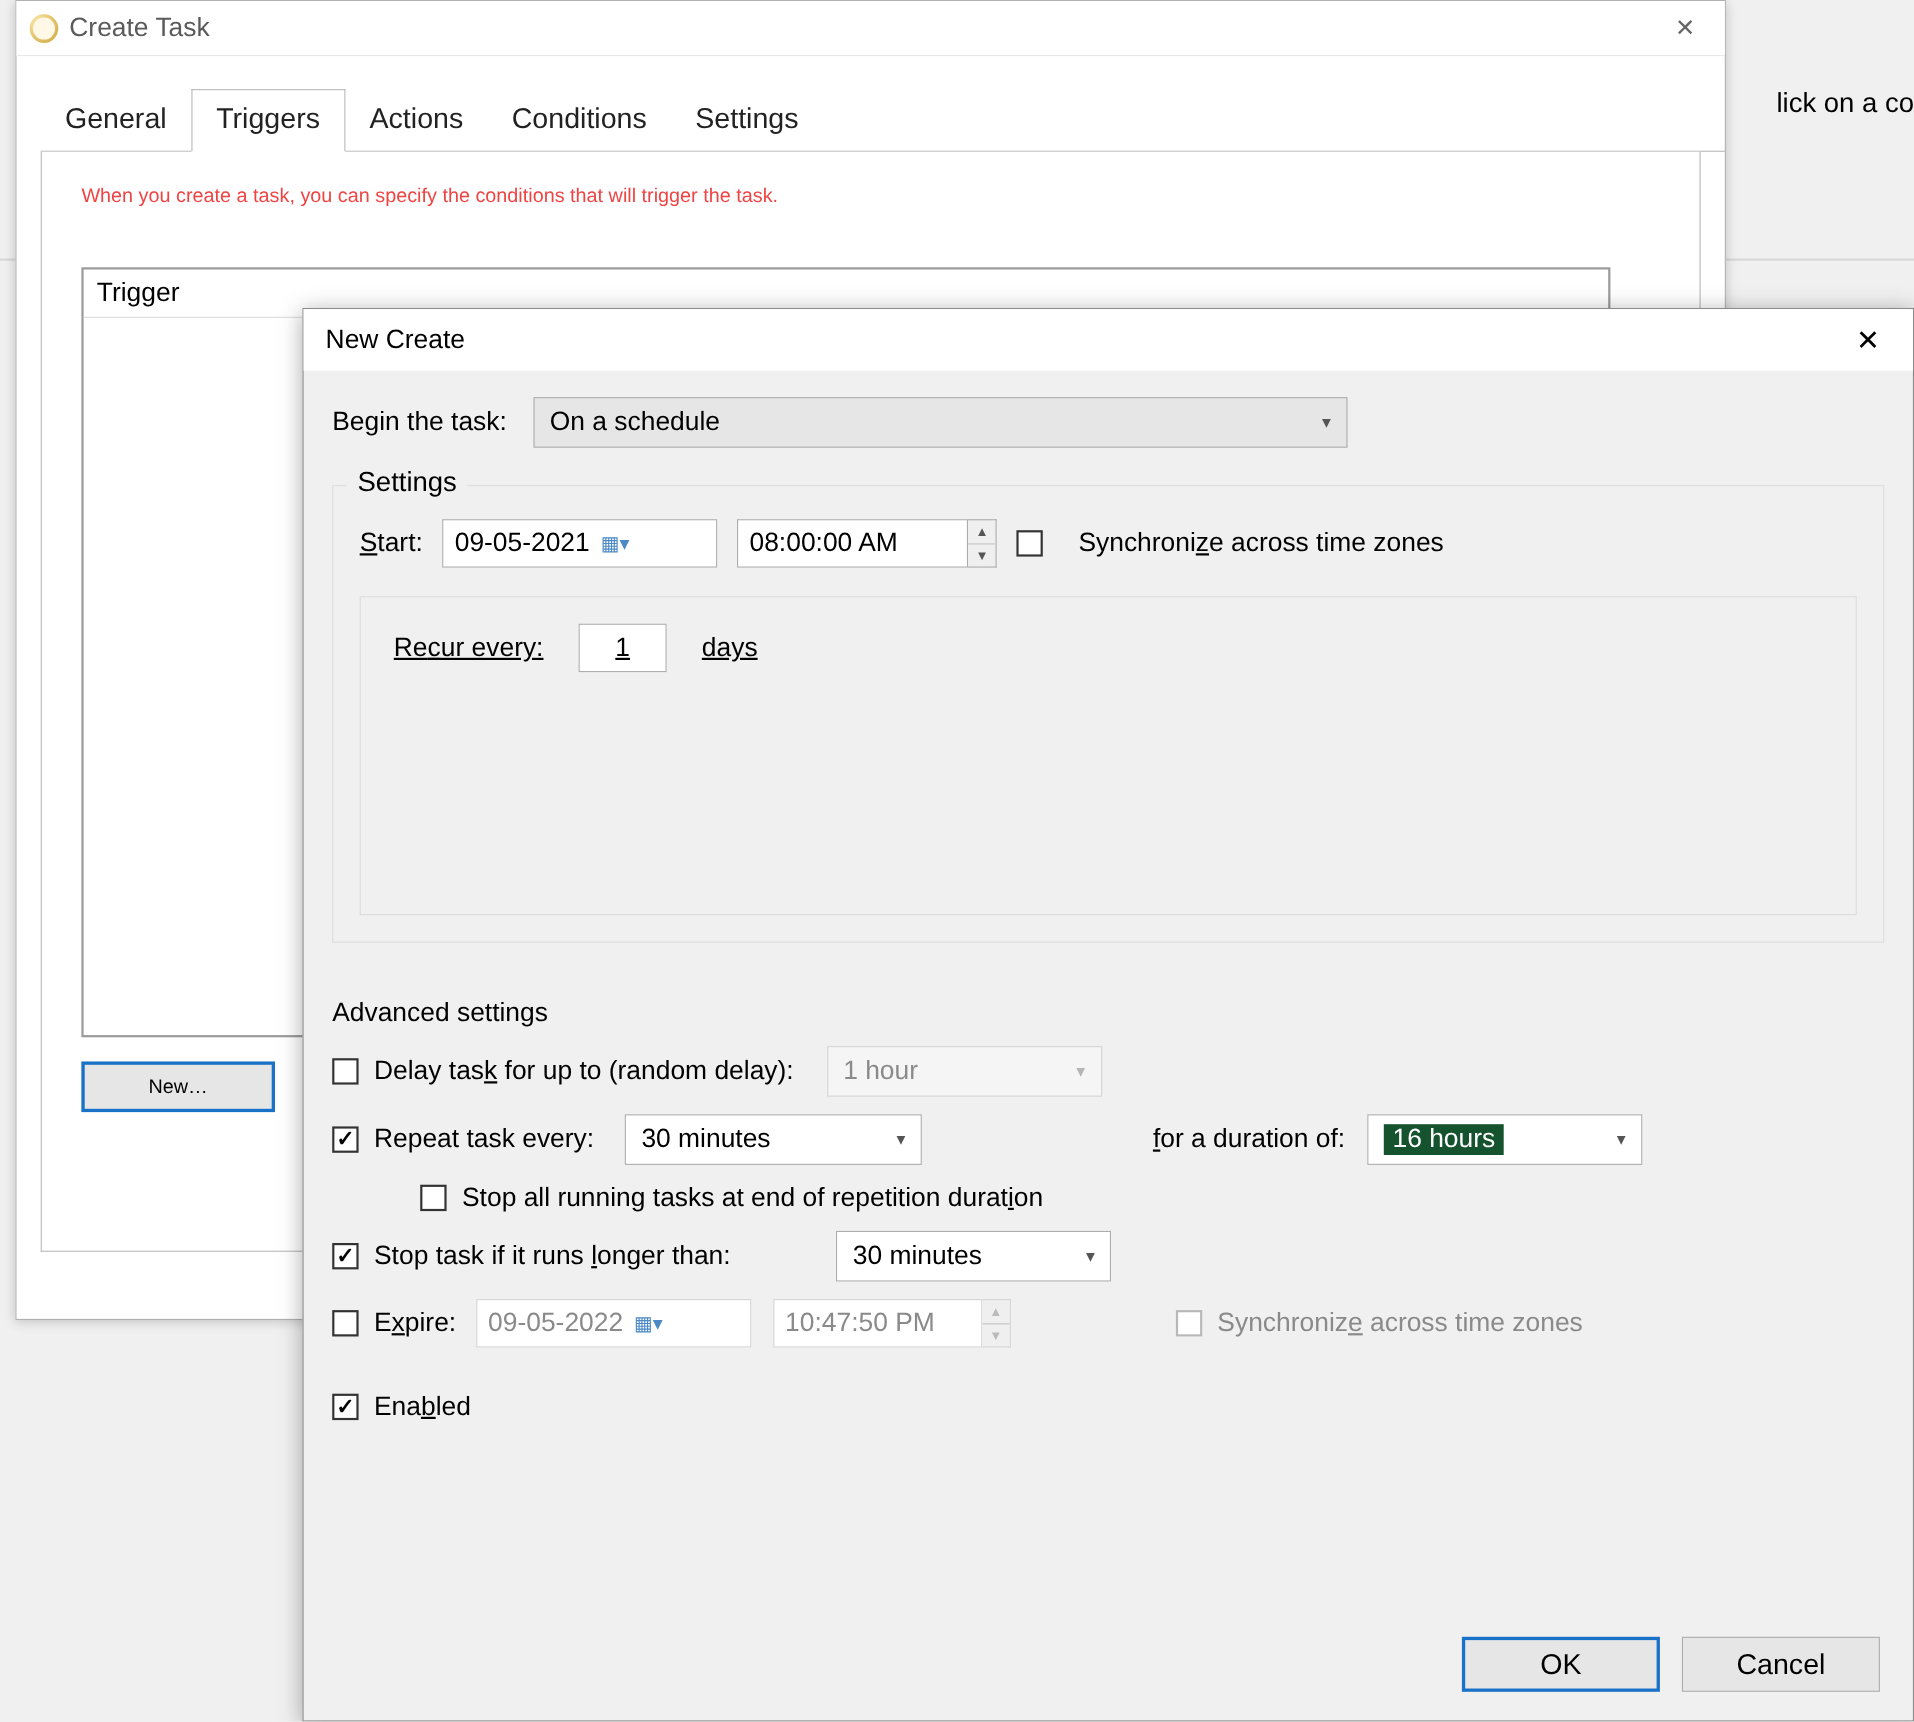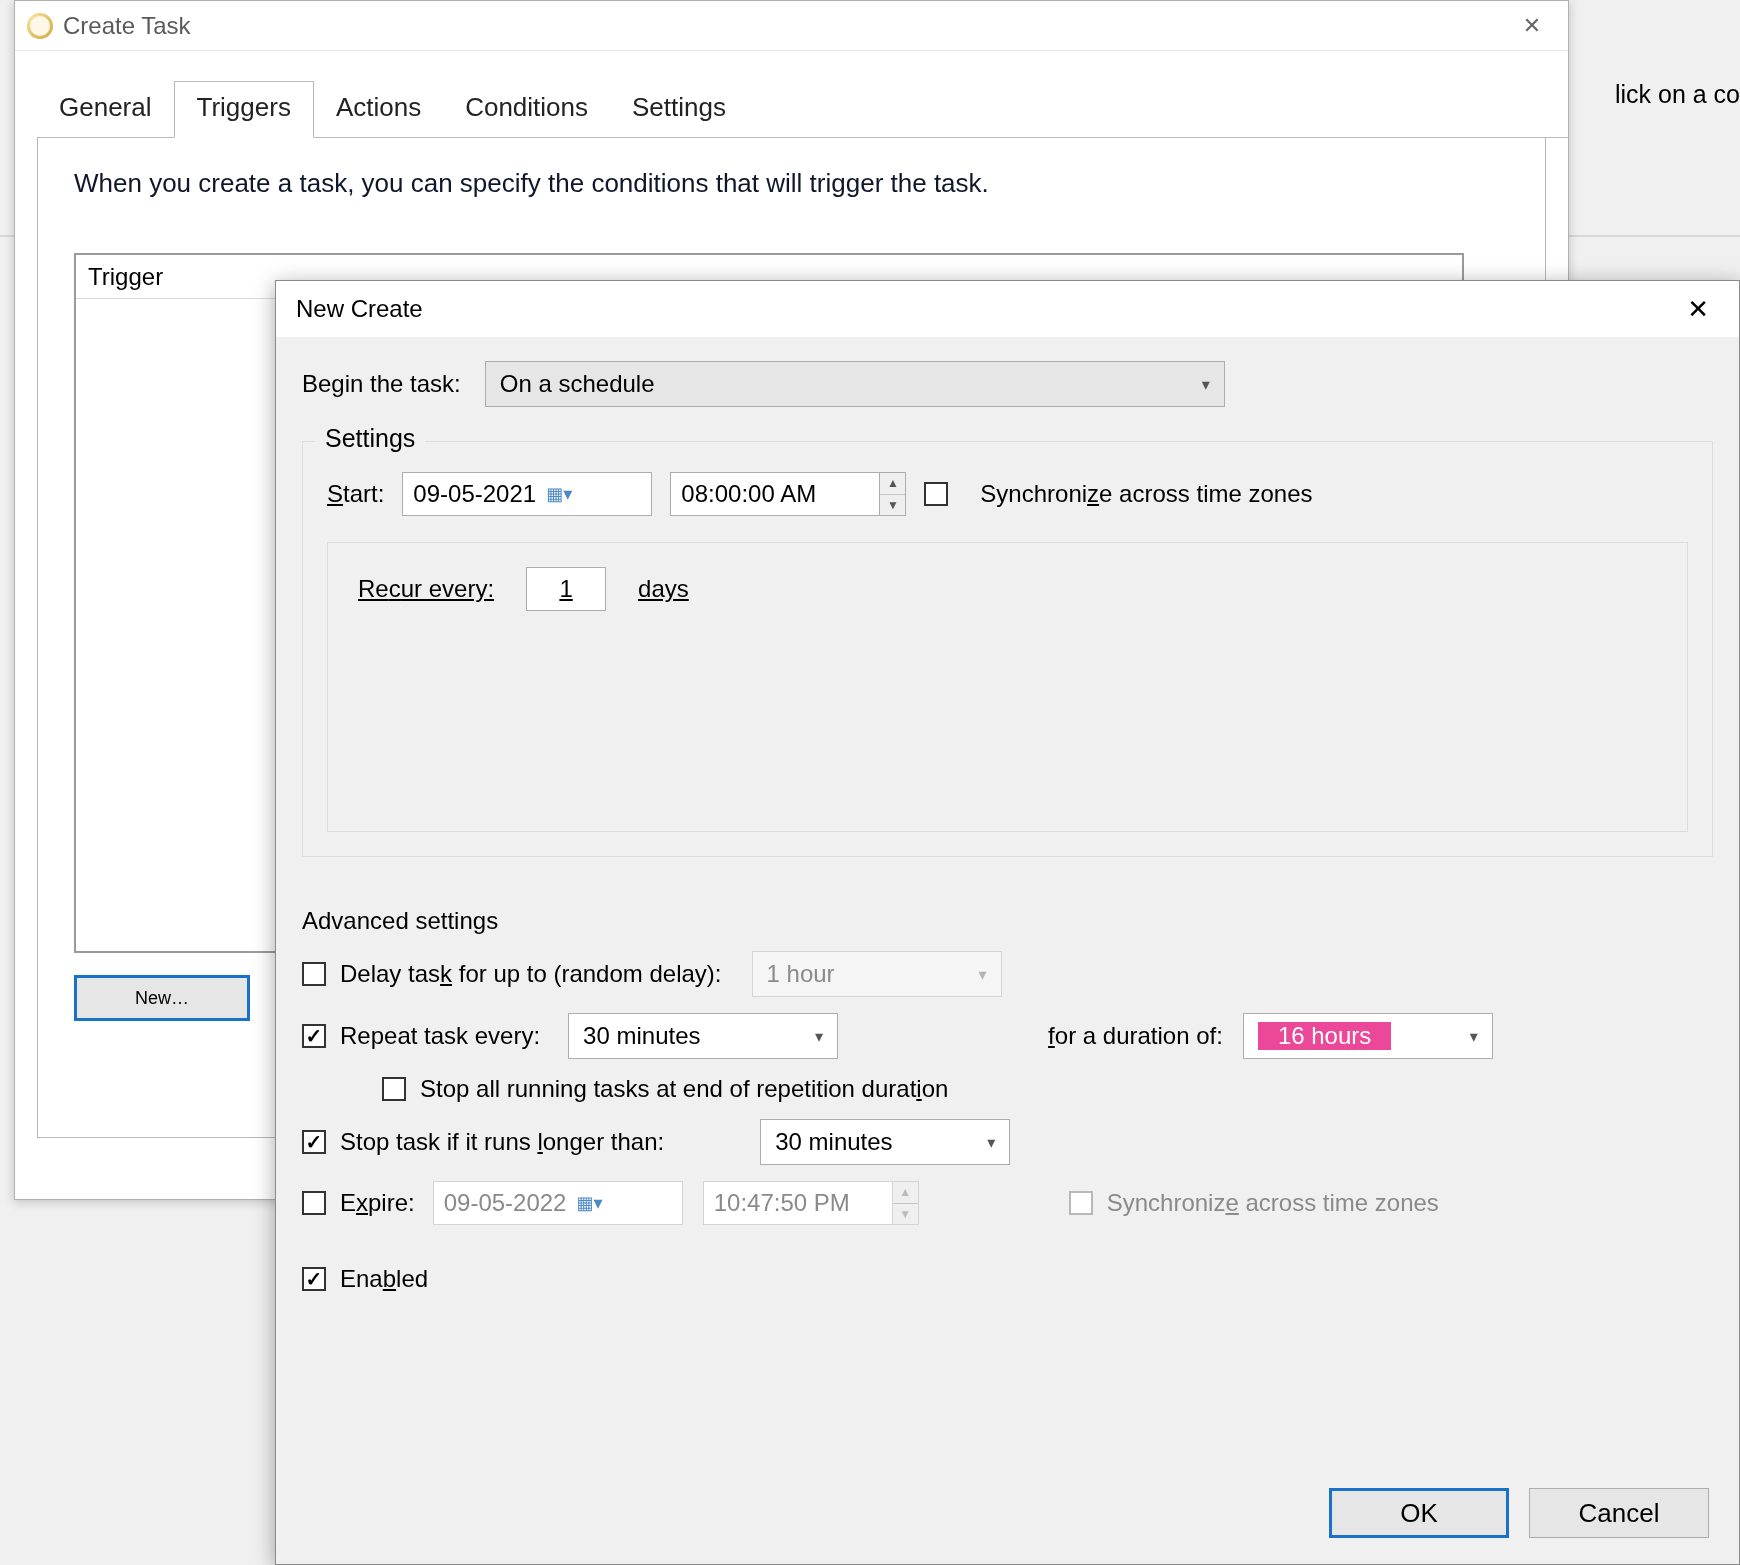--- a/index.html
+++ b/index.html
@@ -71,21 +71,21 @@
     margin-bottom: -1px;
   }
   .tabbody {
     margin: 0 22px 0 22px;
     border: 1px solid #b8b8b8;
     border-top: none;
     background: #fff;
     height: 1000px;
     padding: 30px 36px;
   }
-  .desc { color: #0f172a; font-size: 26px; }
+  .desc { color: #ef4444; font-size: 18px; }
 
   .listbox {
     margin-top: 54px;
     width: 1390px; height: 700px;
     border: 2px solid #9a9a9a;
     background: #fff;
   }
   .listbox .hdrrow {
     height: 44px; border-bottom: 1px solid #dcdcdc;
     padding: 8px 12px;
@@ -181,21 +181,21 @@
   .settings-inner {
     border:1px solid #dcdcdc;
     background:#f0f0f0;
     padding: 24px 30px;
     margin-left: 40px;
     flex:1;
     min-height: 290px;
   }
 
   .hl {
-    background:#ec4899; color:#fff; padding:0 20px;
+    background:#14532d; color:#fff; padding:0 8px;
   }
 
   .btnrow {
     position:absolute; right: 30px; bottom: 26px;
     display:flex; gap: 20px;
   }
   .btn {
     width: 180px; height: 50px;
     border:1px solid #adadad; background:#e6e6e6;
     display:flex; align-items:center; justify-content:center;

